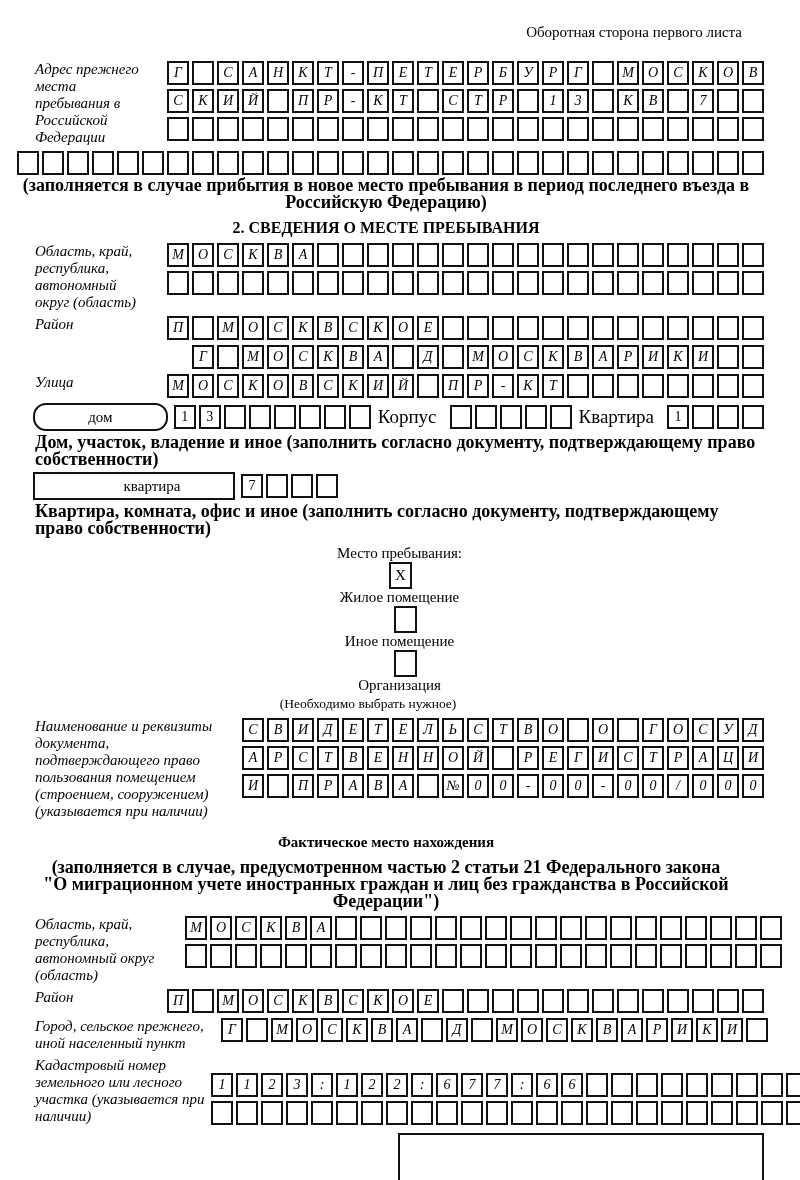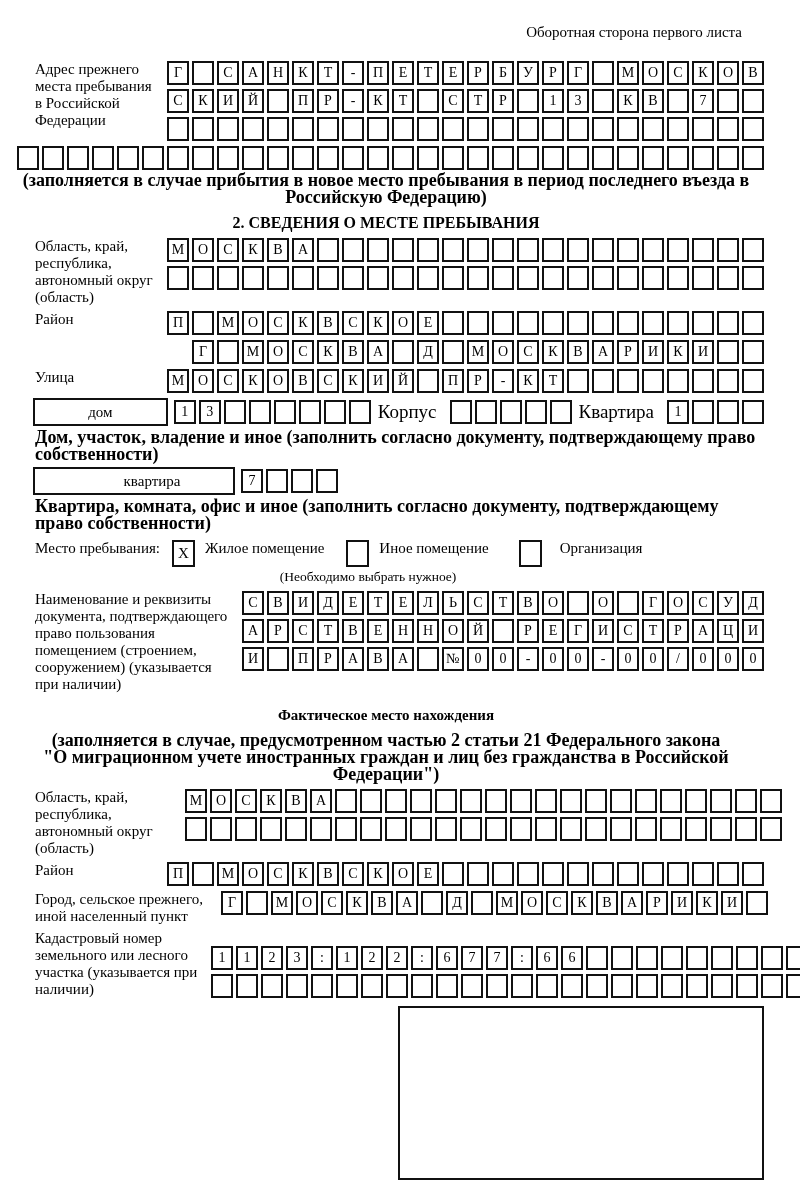--- a/index.html
+++ b/index.html
@@ -1,44 +1,44 @@
 <!DOCTYPE html>
 <html><head>
 <meta charset="utf-8">
 <style>
   html,body{margin:0;padding:0;background:#fff;}
   body{width:800px;height:1180px;color:#000;font-family:"Liberation Serif","DejaVu Serif",serif;}
   .page{box-sizing:border-box;width:800px;padding:10px 36px 10px 8px;}
 
   .header-note{text-align:right;font-size:15px;margin:14px 22px 20px 0;}
 
-  .field{display:flex;align-items:flex-start;margin-bottom:5px;}
+  .field{display:flex;align-items:flex-start;margin-bottom:5px;font-style:italic;}
   .flabel{font-size:15px;line-height:17px;margin-left:27px;flex:0 0 auto;}
   .rows{margin-left:auto;display:flex;flex-direction:column;gap:4px;}
   .cells{display:flex;gap:3px;justify-content:flex-end;}
   .cell{box-sizing:border-box;flex:0 0 22px;width:22px;height:24px;border:2px solid #111;
         display:flex;align-items:center;justify-content:center;font-size:14px;line-height:1;}
   .fullrow{margin:5px 0 2px 9px;justify-content:flex-start;}
 
   .caption{font-size:18px;line-height:17px;font-weight:bold;}
   .center{text-align:center;}
   .sec-title{font-weight:bold;font-size:16px;text-align:center;margin:8px 0 6px;}
   .sub-title{font-weight:bold;font-size:15px;text-align:center;margin:14px 0 8px;}
 
   .w110{width:118px;} .w140{width:150px;} .w185{width:186px;} .w195{width:200px;} .w175{width:176px;}
 
   .inline-row{display:flex;align-items:center;margin:3px 0 3px 0;}
   .wide-box{box-sizing:border-box;border:2px solid #111;height:28px;display:flex;
             align-items:center;justify-content:center;font-size:15px;}
-  .house-box{width:165px;margin-left:25px;}
+  .house-box{width:165px;margin-left:25px;border-radius:13px;}
   .apt-box{width:202px;margin-left:25px;padding-left:36px;}
   .inline-lbl{font-size:19px;margin:0 7px;}
   .mini-cells{display:flex;gap:3px;margin-left:6px;}
 
-  .choice-row{display:flex;font-size:15px;margin:8px 0 2px 27px;}
+  .choice-row{display:flex;align-items:center;font-size:15px;margin:8px 0 2px 27px;flex-direction:column;}
   .checkbox{box-sizing:border-box;width:23px;height:27px;border:2px solid #111;margin:0 10px 0 12px;
             display:flex;align-items:center;justify-content:center;font-size:15px;}
   .choice-note{font-size:13.5px;margin:2px 0 6px 150px;width:420px;text-align:center;}
 
   .cap-left{margin:1px 0 4px 27px;}
 
   .stamp-wrap{margin-top:8px;}
   .stamp-box{box-sizing:border-box;margin-left:390px;width:366px;height:174px;border:2px solid #111;}
   .stamp-caption{margin:6px 0 0 382px;width:384px;text-align:center;font-size:13.5px;line-height:18.5px;}
 

